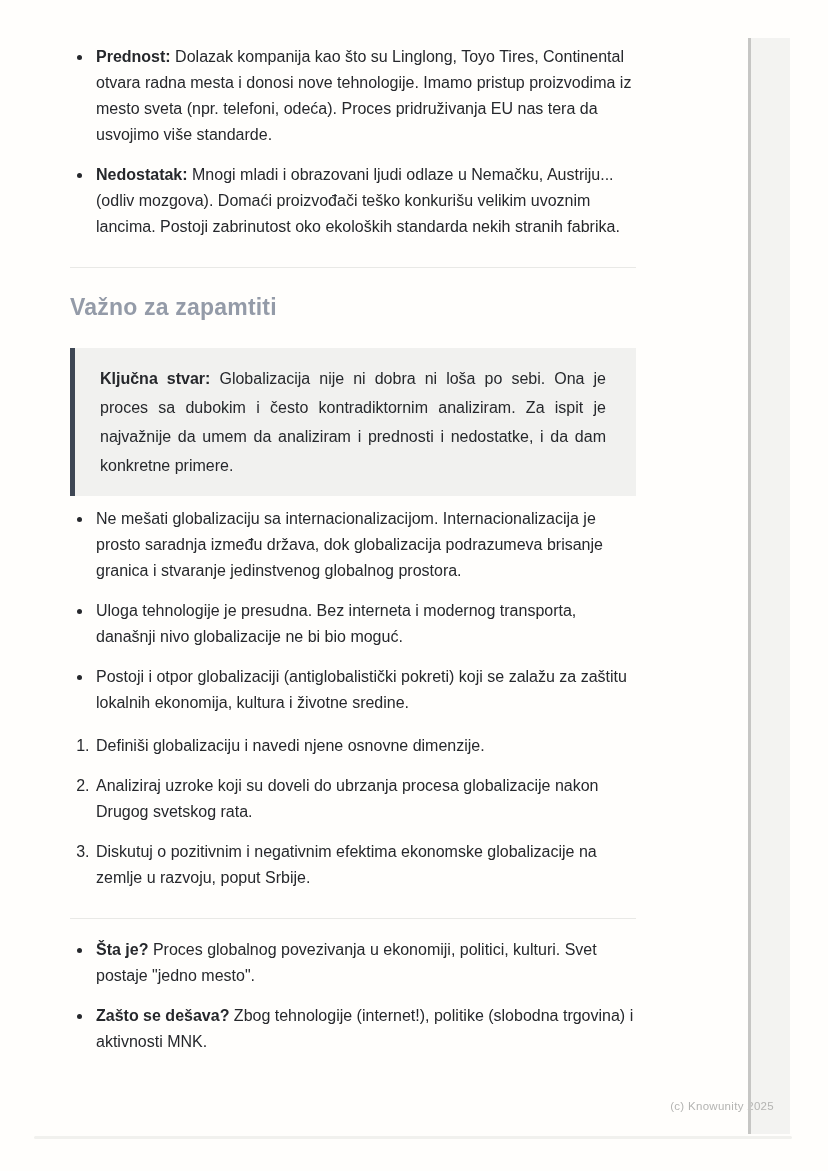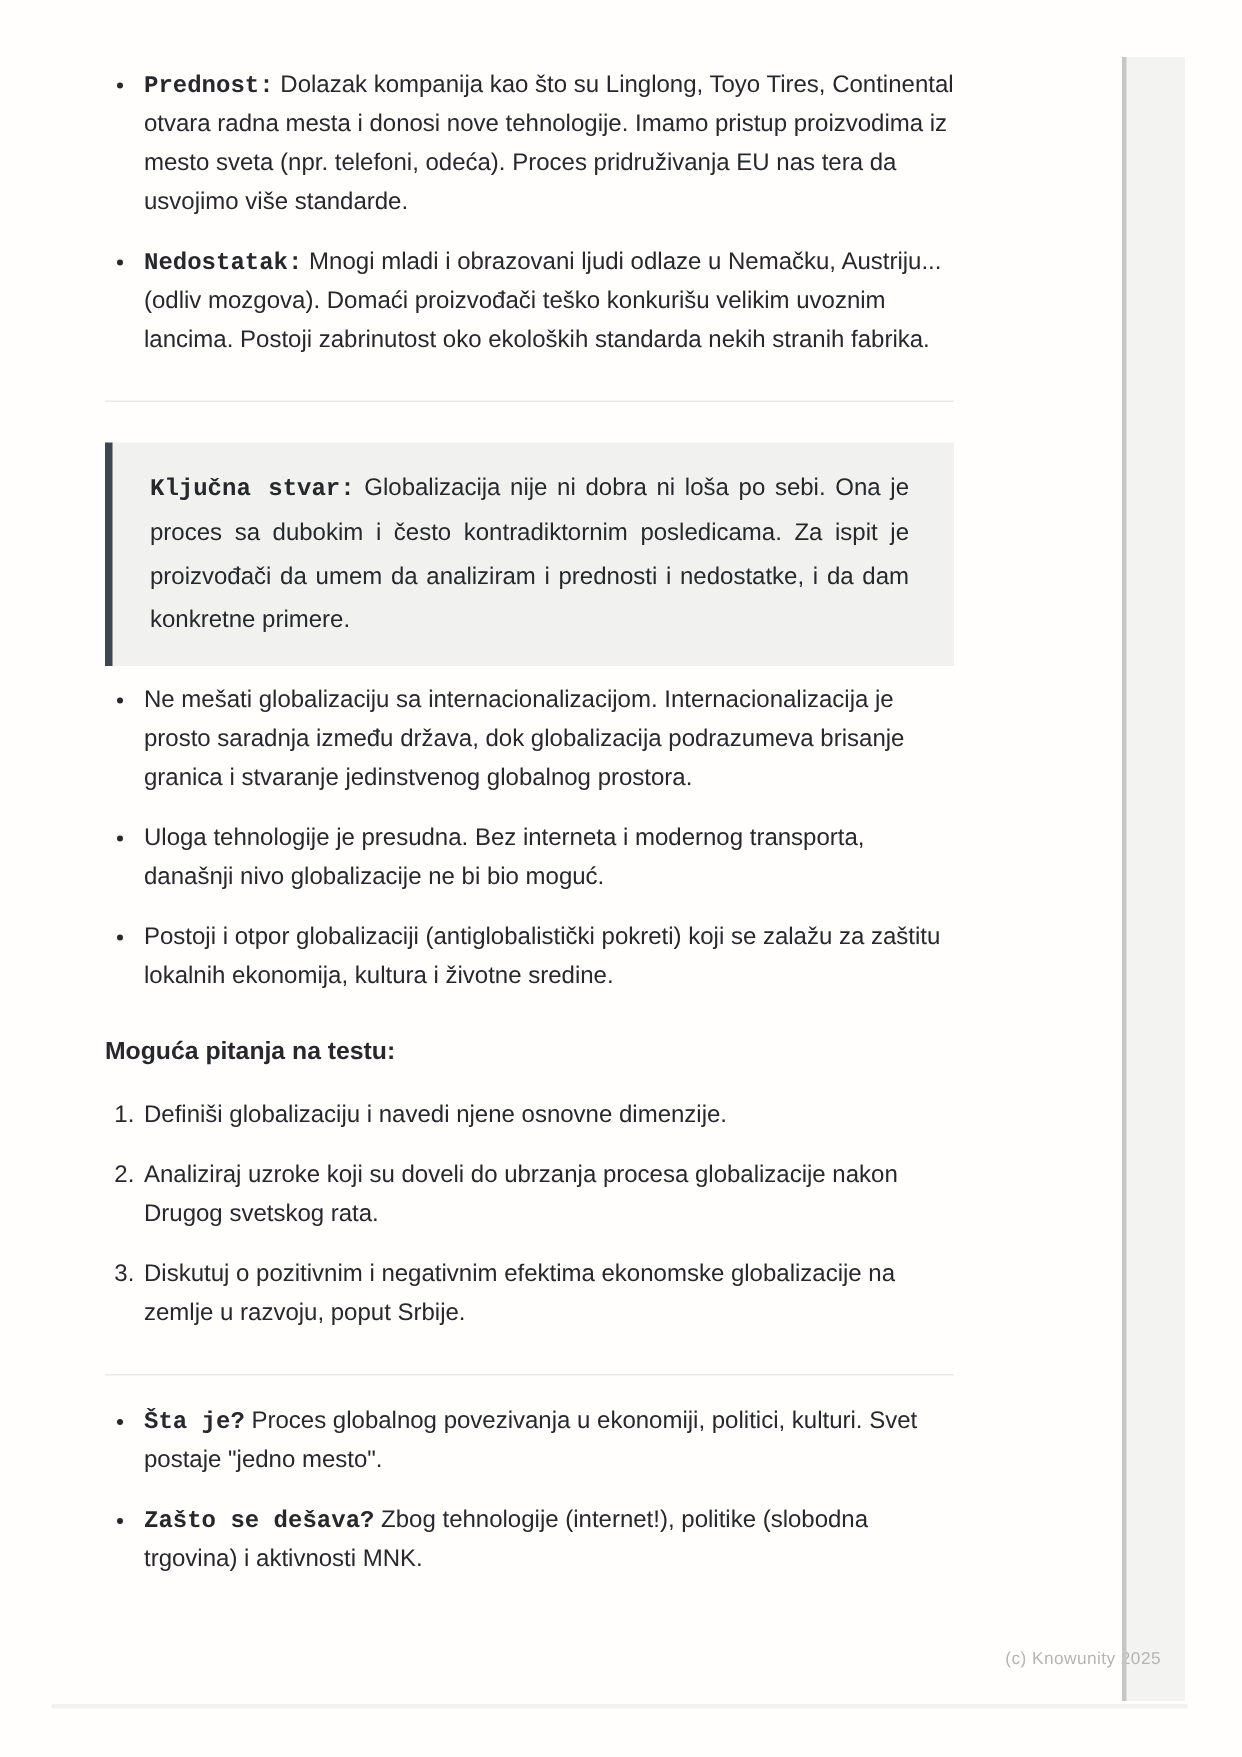--- a/index.html
+++ b/index.html
@@ -15,21 +15,21 @@
   .content {
     position: absolute;
     left: 70px; top: 34px;
     width: 566px;
     font-size: 16px;
     line-height: 26px;
   }
   ul.bullet-list { margin: 10px 0 0; padding-left: 23px; list-style: disc outside; }
   ul.bullet-list > li { margin-bottom: 14px; padding-left: 3px; }
   ul.bullet-list > li::marker { color: #26282c; }
-  b, strong { font-weight: 700; font-family: Liberation Mono, monospace; }
+  b, strong { font-weight: 700; }
   hr.divider {
     border: none; border-top: 1px solid #e9e9e6;
     margin: 27px 0 0; width: 100%;
   }
   h2.section-heading {
     color: #949ba8;
     font-size: 23px;
     line-height: 28px;
     font-weight: 700;
     letter-spacing: 0.2px;
@@ -92,32 +92,32 @@
     <li>
       <strong>Prednost:</strong><span> Dolazak kompanija kao što su Linglong, Toyo Tires, Continental otvara radna mesta i donosi nove tehnologije. Imamo pristup proizvodima iz mesto sveta (npr. telefoni, odeća). Proces pridruživanja EU nas tera da usvojimo više standarde.</span>
     </li>
     <li>
       <strong>Nedostatak:</strong><span> Mnogi mladi i obrazovani ljudi odlaze u Nemačku, Austriju... (odliv mozgova). Domaći proizvođači teško konkurišu velikim uvoznim lancima. Postoji zabrinutost oko ekoloških standarda nekih stranih fabrika.</span>
     </li>
   </ul>
 
   <hr class="divider">
 
+  <h2 class="section-heading">Važno za zapamtiti</h2>
 
   <div class="callout">
-    <strong>Ključna stvar:</strong><span> Globalizacija nije ni dobra ni loša po sebi. Ona je proces sa dubokim i često kontradiktornim posledicama. Za ispit je proizvođači da umem da analiziram i prednosti i nedostatke, i da dam konkretne primere.</span>
+    <strong>Ključna stvar:</strong><span> Globalizacija nije ni dobra ni loša po sebi. Ona je proces sa dubokim i često kontradiktornim analiziram. Za ispit je najvažnije da umem da analiziram i prednosti i nedostatke, i da dam konkretne primere.</span>
   </div>
 
   <ul class="bullet-list" style="">
     <li><span>Ne mešati globalizaciju sa internacionalizacijom. Internacionalizacija je prosto saradnja između država, dok globalizacija podrazumeva brisanje granica i stvaranje jedinstvenog globalnog prostora.</span></li>
     <li><span>Uloga tehnologije je presudna. Bez interneta i modernog transporta, današnji nivo globalizacije ne bi bio moguć.</span></li>
     <li><span>Postoji i otpor globalizaciji (antiglobalistički pokreti) koji se zalažu za zaštitu lokalnih ekonomija, kultura i životne sredine.</span></li>
   </ul>
 
-  <p class="questions-heading">Moguća pitanja na testu:</p>
 
   <ol class="question-list">
     <li><span>Definiši globalizaciju i navedi njene osnovne dimenzije.</span></li>
     <li><span>Analiziraj uzroke koji su doveli do ubrzanja procesa globalizacije nakon Drugog svetskog rata.</span></li>
     <li><span>Diskutuj o pozitivnim i negativnim efektima ekonomske globalizacije na zemlje u razvoju, poput Srbije.</span></li>
   </ol>
 
   <hr class="divider">
 
 

